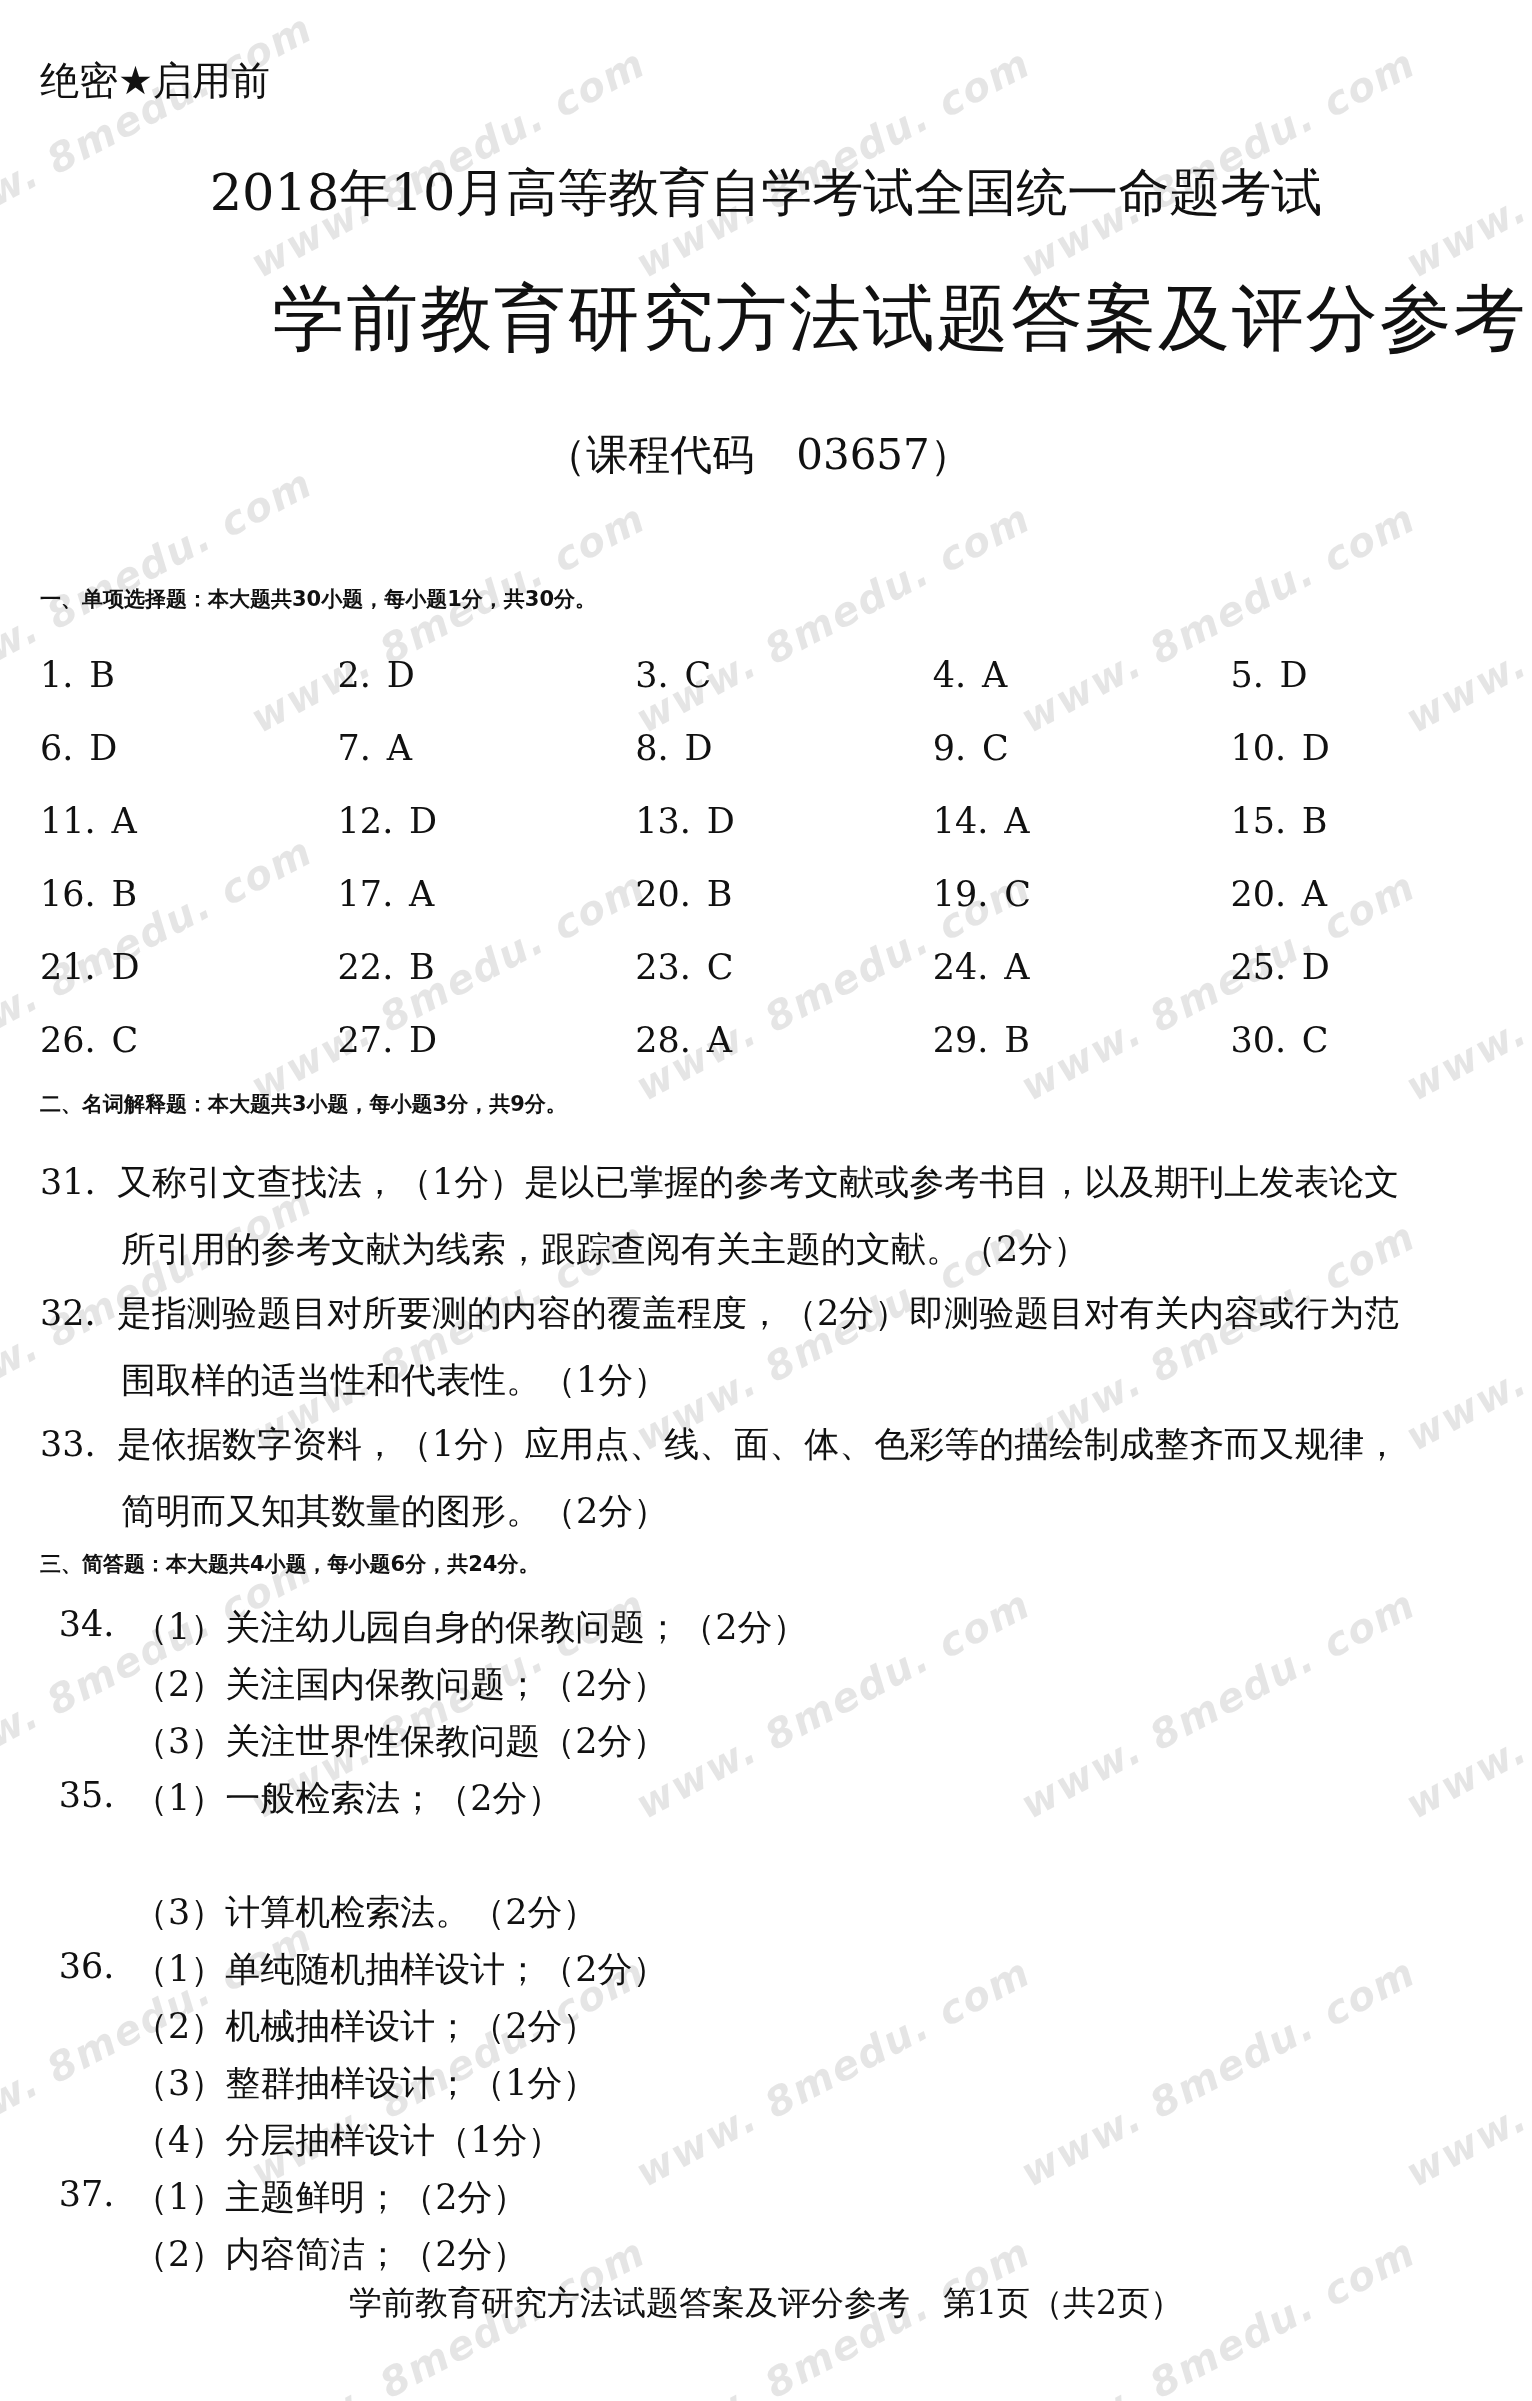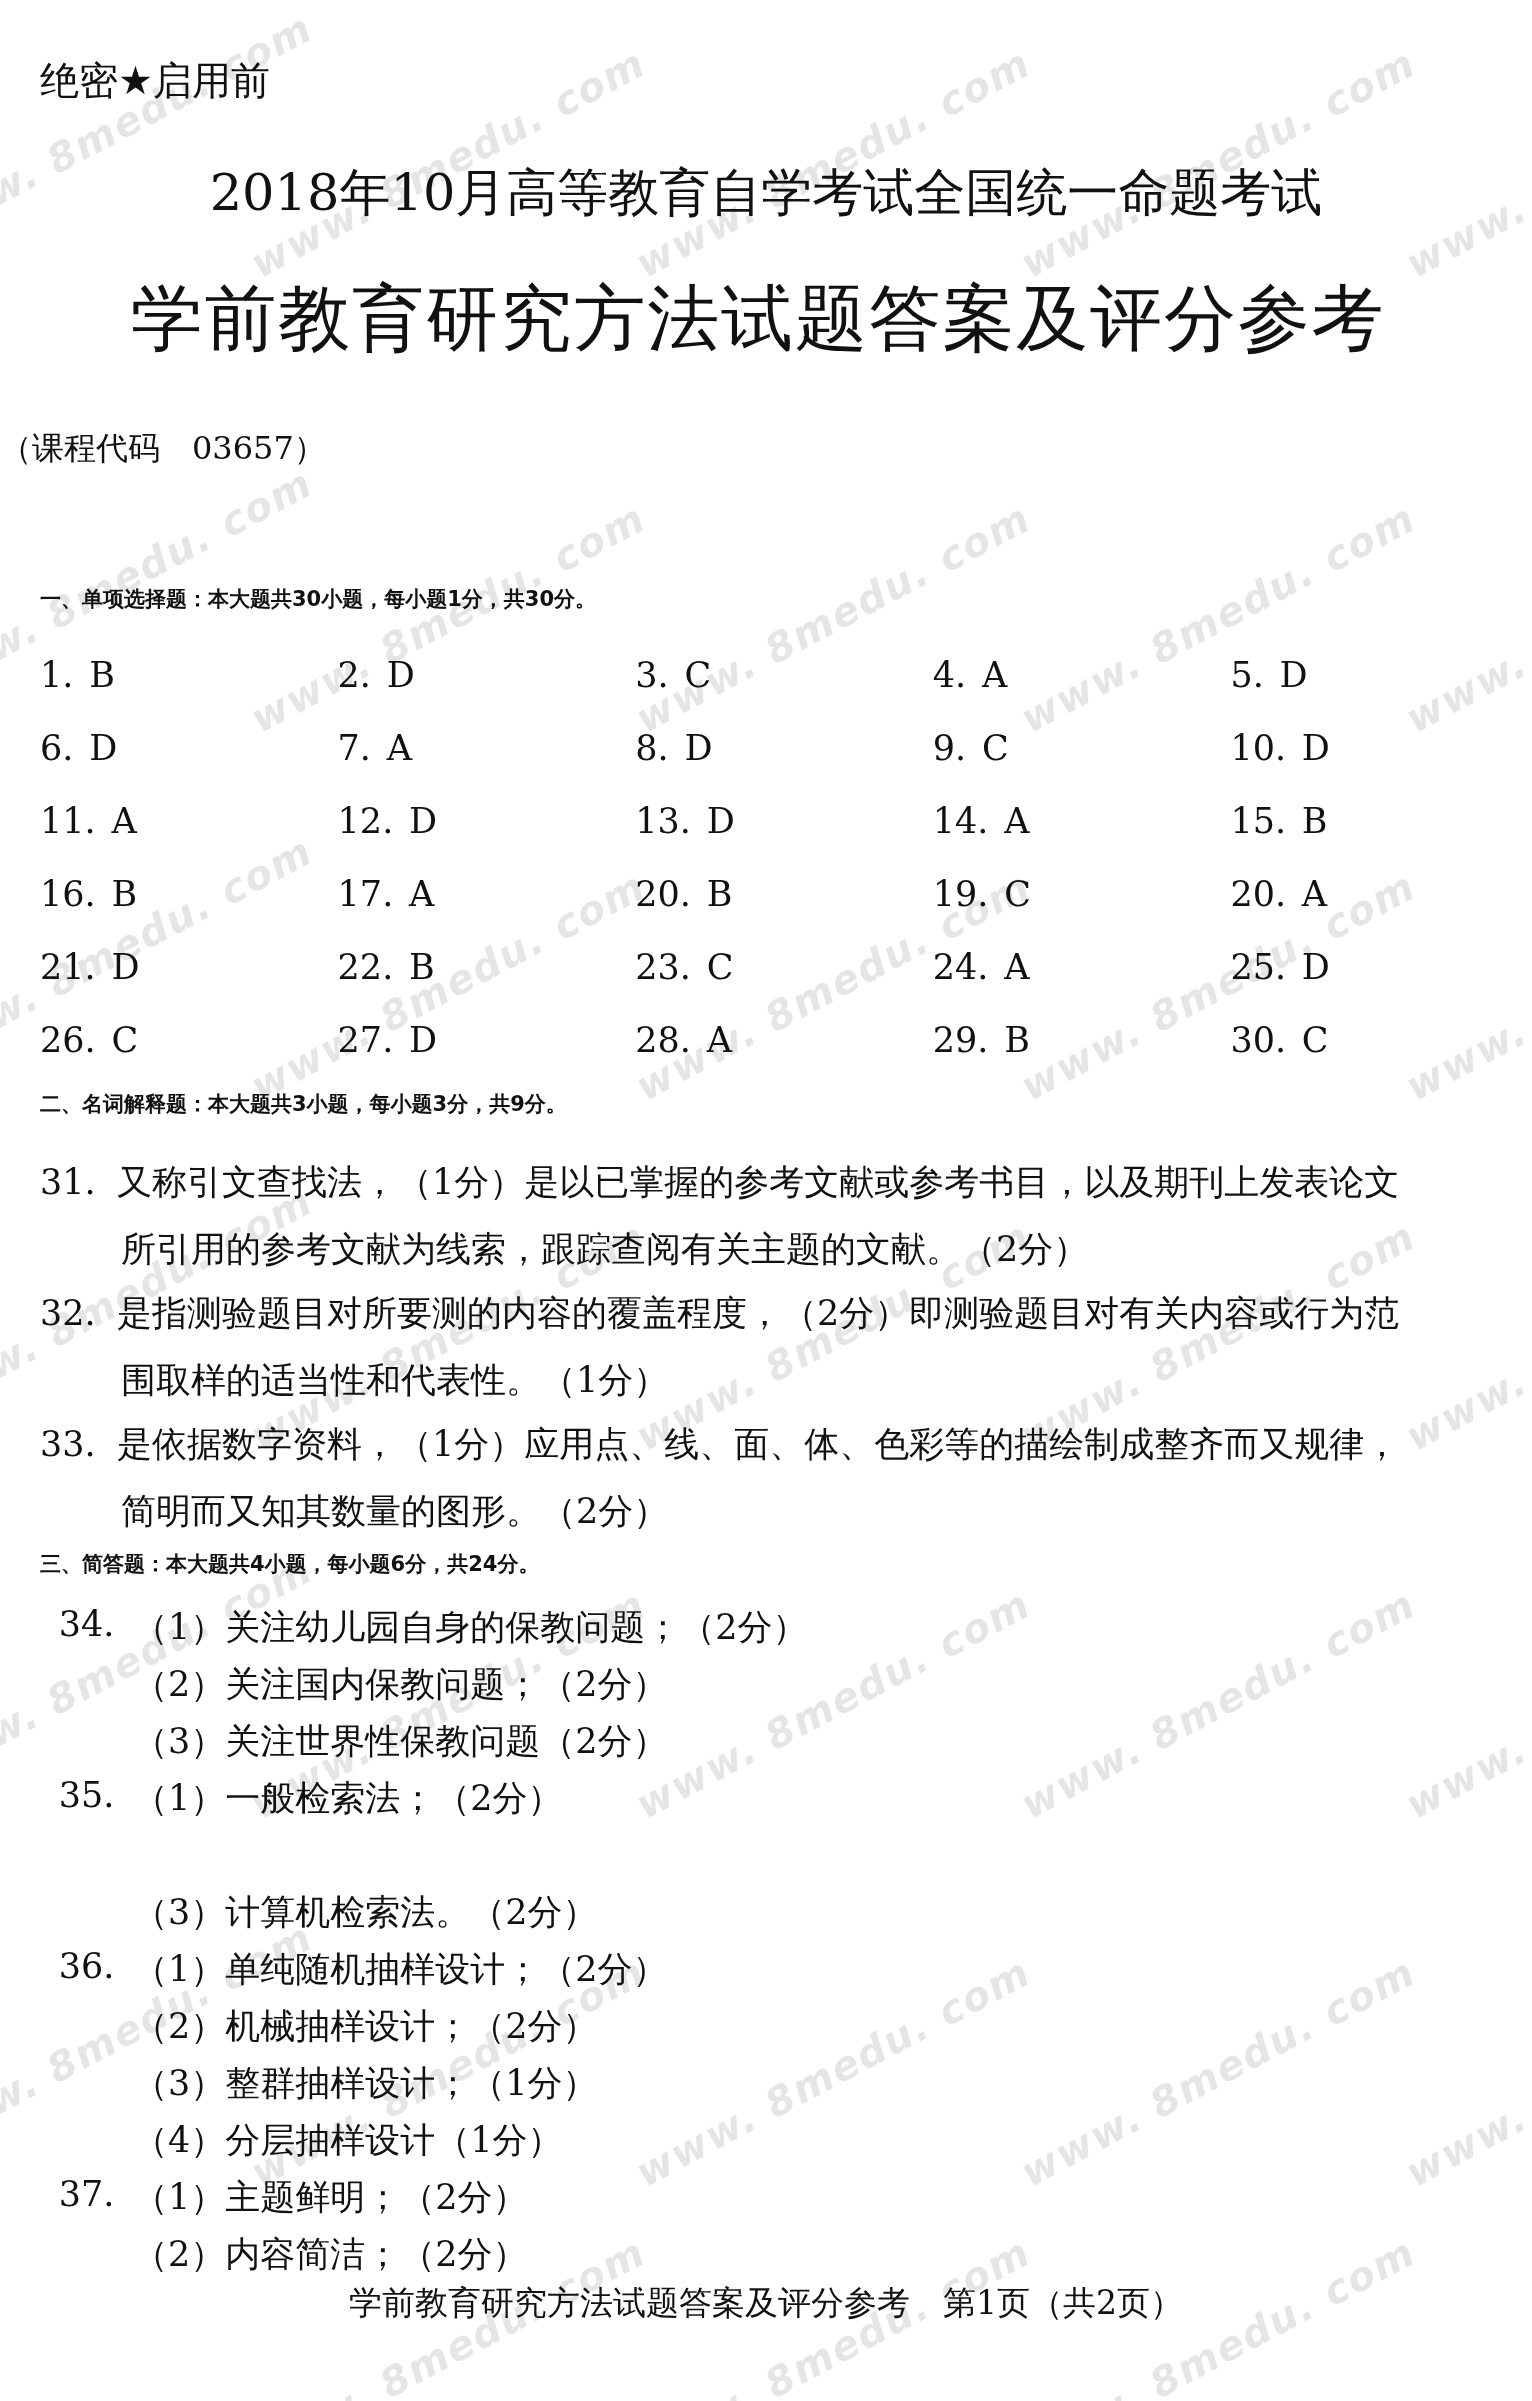--- a/index.html
+++ b/index.html
@@ -9,22 +9,22 @@
     }
     .wm-layer { position: absolute; inset: 0; pointer-events: none; z-index: 0; }
     .wm {
       position: absolute; font-family: "DejaVu Sans", "Liberation Sans", sans-serif;
       font-style: italic; font-weight: bold; font-size: 40px; color: rgba(0,0,0,0.10);
       transform: rotate(-28deg); white-space: nowrap; letter-spacing: 1.8px;
     }
     .content { position: absolute; inset: 0; z-index: 1; }
     .secret { position: absolute; left: 40px; top: 54px; font-size: 39px; font-family: "DejaVu Sans", sans-serif; }
     .title1 { position: absolute; left: 0; right: 0; top: 159px; text-align: center; font-size: 51px; }
-    .title2 { position: absolute; left: 0; right: 16px; top: 271px; text-align: center; font-size: 72px; font-family: "DejaVu Sans", sans-serif; letter-spacing: 1.8px; }
-    .code { position: absolute; left: 0; right: 16px; top: 427px; text-align: left; font-size: 32px; }
+    .title2 { position: absolute; left: 0; right: 5px; top: 271px; text-align: right; font-size: 72px; font-family: "DejaVu Sans", sans-serif; letter-spacing: 1.8px; }
+    .code { position: absolute; left: 0; right: 16px; top: 427px; text-align: center; font-size: 42px; }
     .sec-head { position: absolute; left: 40px; font-size: 21px; font-weight: bold; font-family: "DejaVu Sans", sans-serif; }
     .mc-grid { position: absolute; left: 40px; top: 655px; width: 1488px; }
     .mc-row { height: 73px; display: flex; }
     .mc-cell { width: 306px; font-size: 35px; display: flex; gap: 15.8px; }
     .para { position: absolute; left: 40px; width: 1453px; font-size: 35px; line-height: 67px; }
     .para .num { display: inline-block; width: 77px; }
     .para .cont { padding-left: 81px; }
     .items { position: absolute; left: 40px; font-size: 35px; text-align: center; }
     .item-row { height: 57px; display: flex; }
     .item-row .num { width: 93px; }

